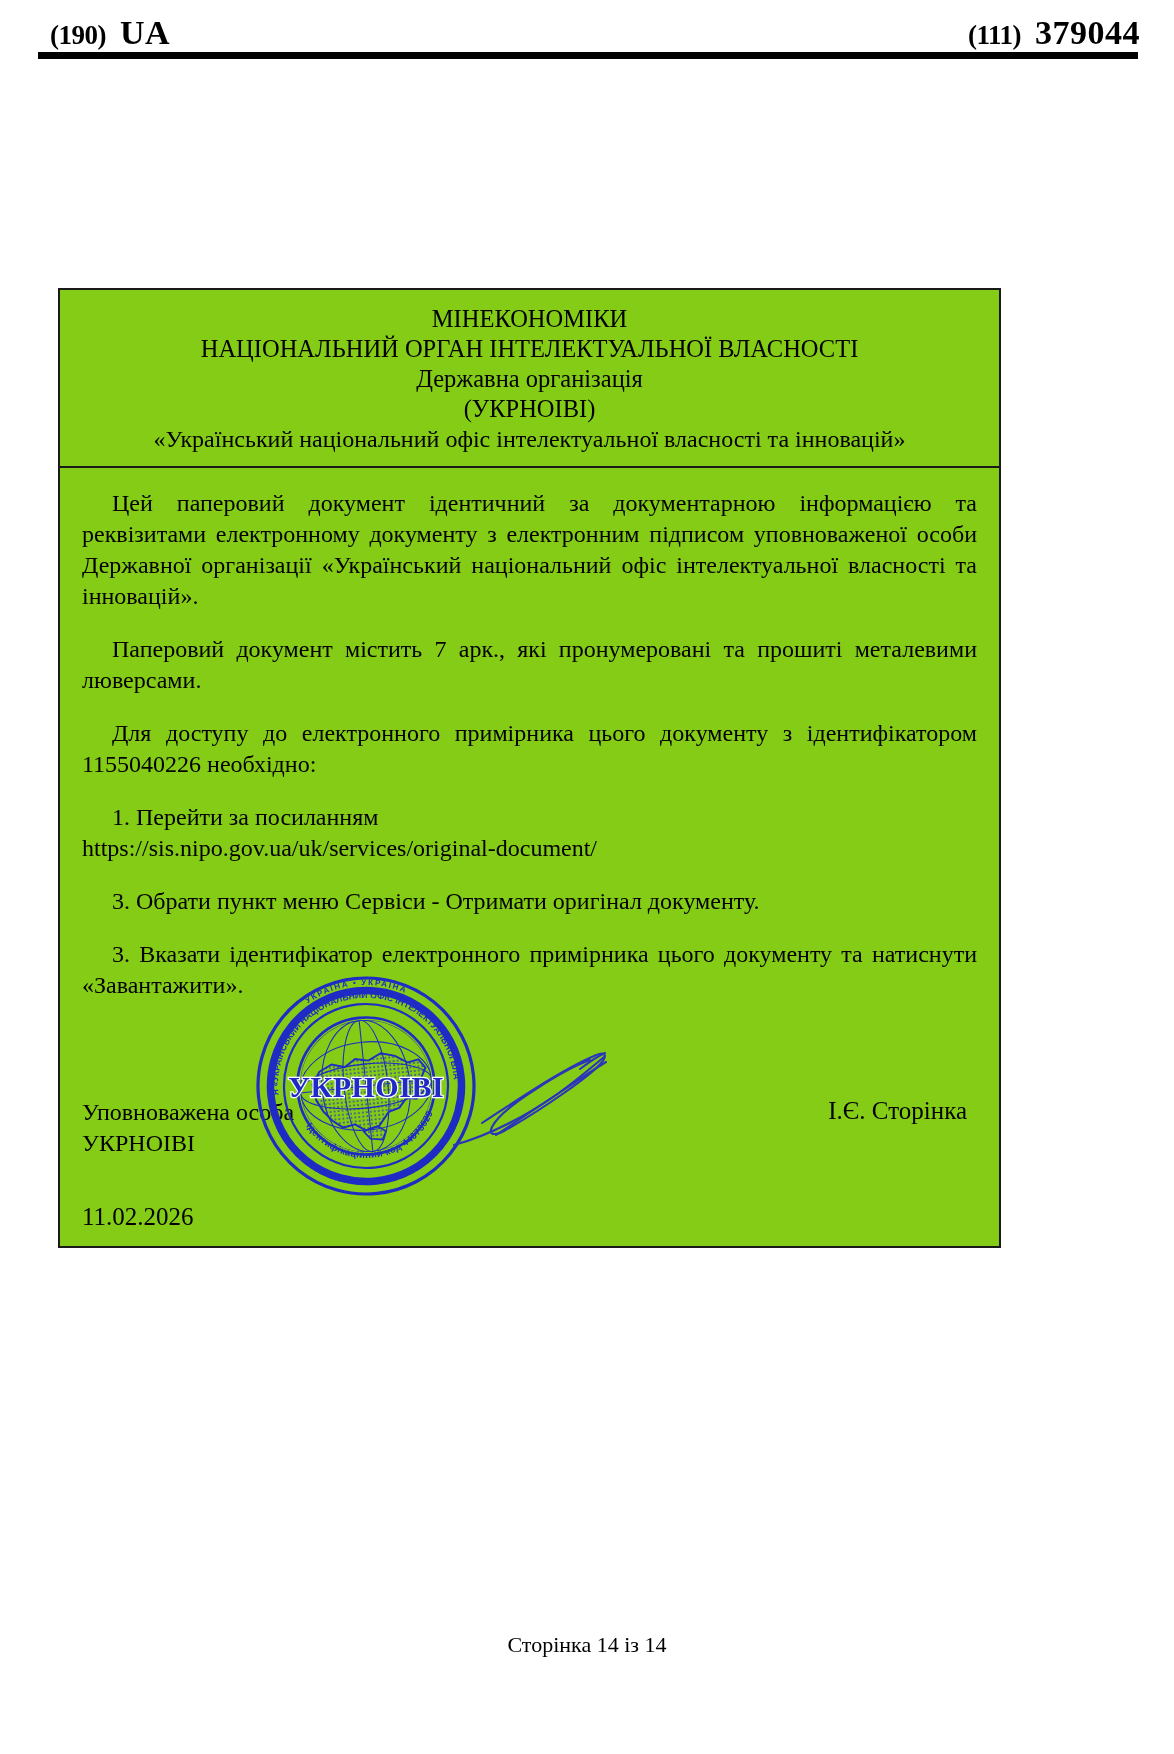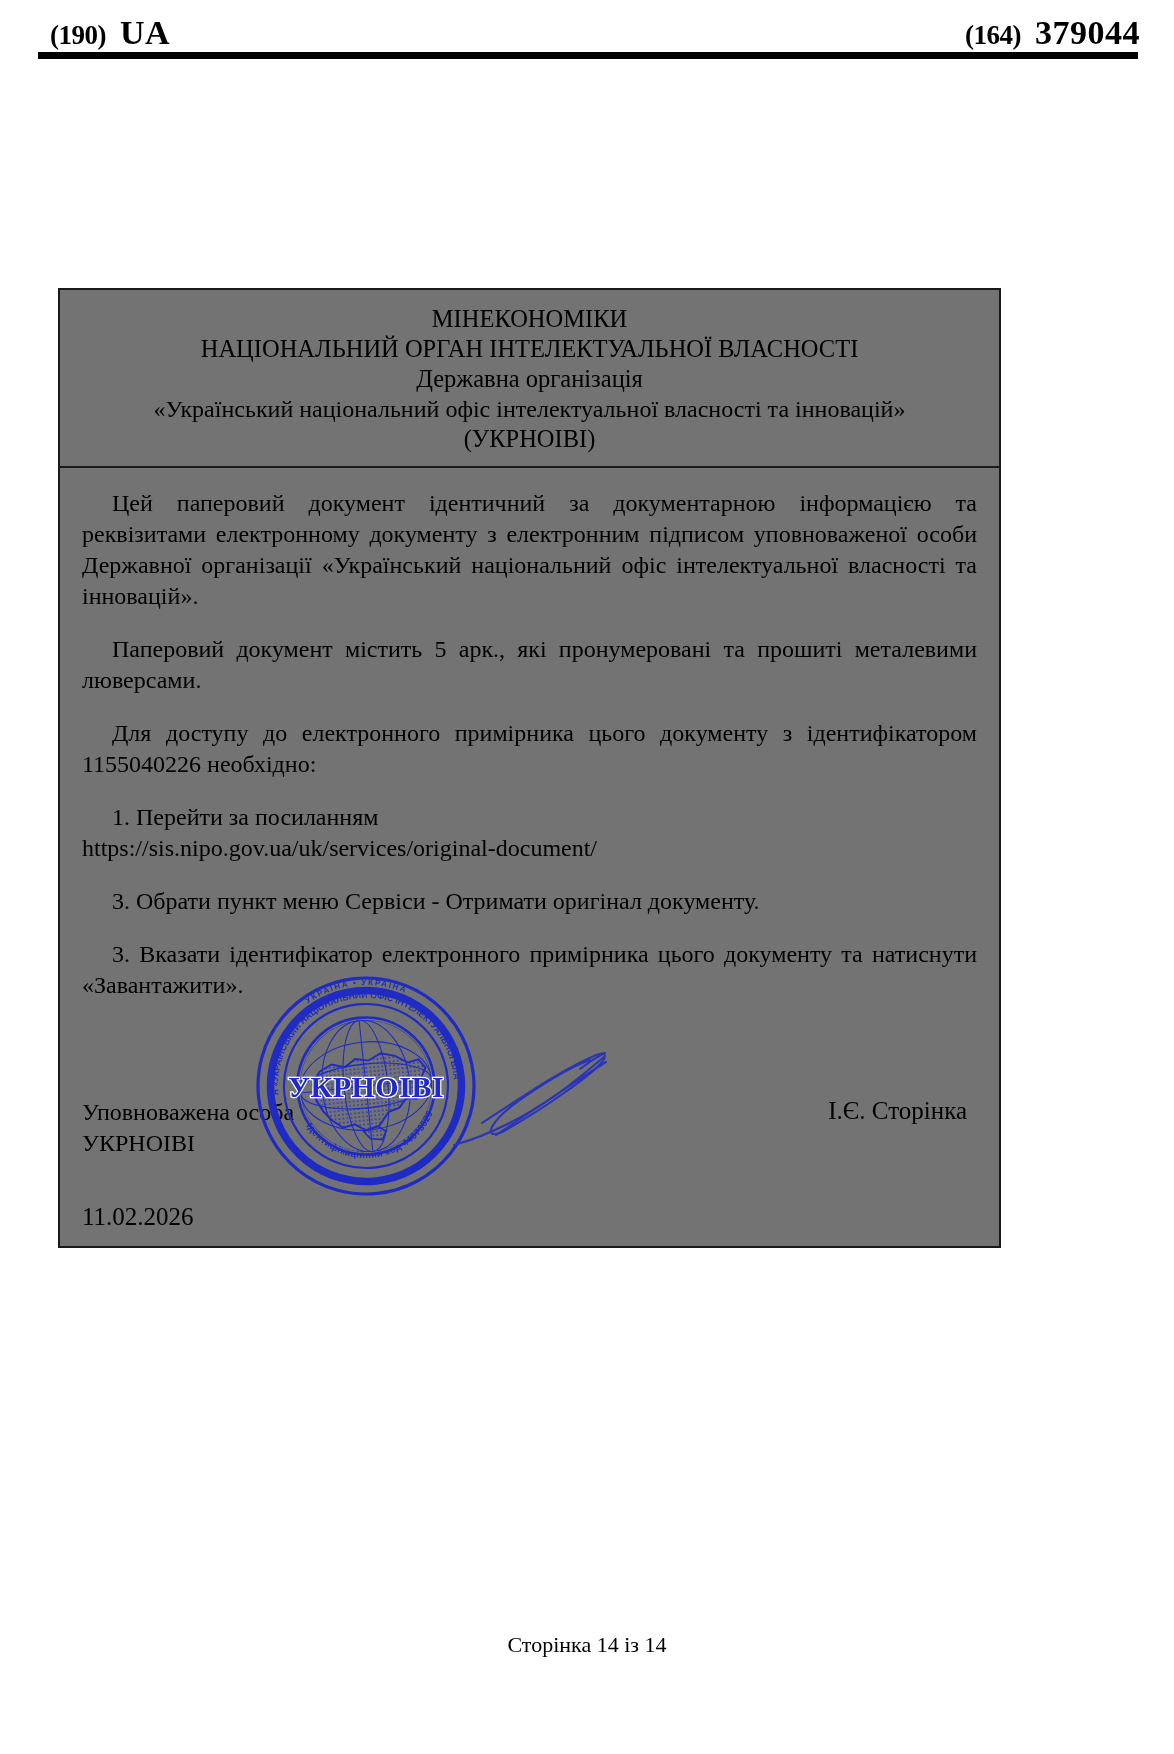--- a/index.html
+++ b/index.html
@@ -50,21 +50,21 @@
   }
 
   
   .cert-box {
     position: absolute;
     left: 58px;
     top: 288px;
     width: 943px;
     border: 2px solid #1a1a1a;
     box-sizing: border-box;
-    background: #737373;
+    background: #84cc16;
   }
   .cert-head {
     padding: 14px 16px 12px 16px;
     text-align: center;
     border-bottom: 2px solid #1a1a1a;
   }
   .cert-head .hline {
     font-size: 24.5px;
     line-height: 30px;
     white-space: nowrap;
@@ -154,41 +154,41 @@
 </style>
 </head>
 <body>
 
 <div class="page-header">
   <div class="hdr-group">
     <span class="inid-code">(190)</span>
     <span class="hdr-value">UA</span>
   </div>
   <div class="hdr-group">
-    <span class="inid-code">(164)</span>
+    <span class="inid-code">(111)</span>
     <span class="hdr-value">379044</span>
   </div>
 </div>
 <div class="header-rule"></div>
 
 <div class="cert-box">
 
   <div class="cert-head">
     <div class="hline">МІНЕКОНОМІКИ</div>
     <div class="hline">НАЦІОНАЛЬНИЙ ОРГАН ІНТЕЛЕКТУАЛЬНОЇ ВЛАСНОСТІ</div>
     <div class="hline">Державна організація</div>
+    <div class="hline">(УКРНОІВІ)</div>
     <div class="hline wide">«Український національний офіс інтелектуальної власності та інновацій»</div>
-    <div class="hline">(УКРНОІВІ)</div>
   </div>
 
   <div class="cert-body">
 
     <p class="para">Цей паперовий документ ідентичний за документарною інформацією та реквізитами електронному документу з електронним підписом уповноваженої особи Державної організації «Український національний офіс інтелектуальної власності та інновацій».</p>
 
-    <p class="para">Паперовий документ містить 5 арк., які пронумеровані та прошиті металевими люверсами.</p>
+    <p class="para">Паперовий документ містить 7 арк., які пронумеровані та прошиті металевими люверсами.</p>
 
     <p class="para">Для доступу до електронного примірника цього документу з ідентифікатором 1155040226 необхідно:</p>
 
     <p class="para step">
       <span>1. Перейти за посиланням</span>
       <span class="url-line">https://sis.nipo.gov.ua/uk/services/original-document/</span>
     </p>
 
     <p class="para step">3. Обрати пункт меню Сервіси - Отримати оригінал документу.</p>
 

